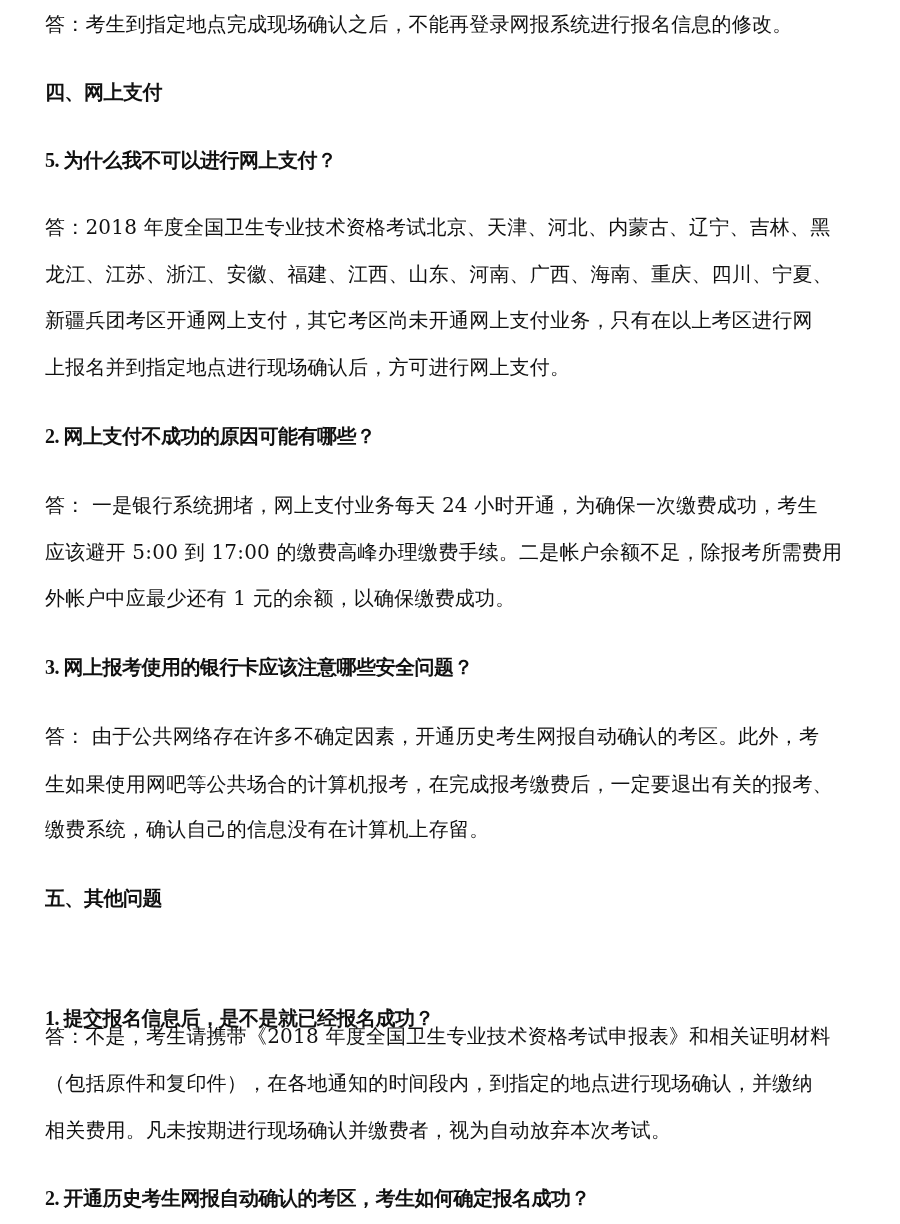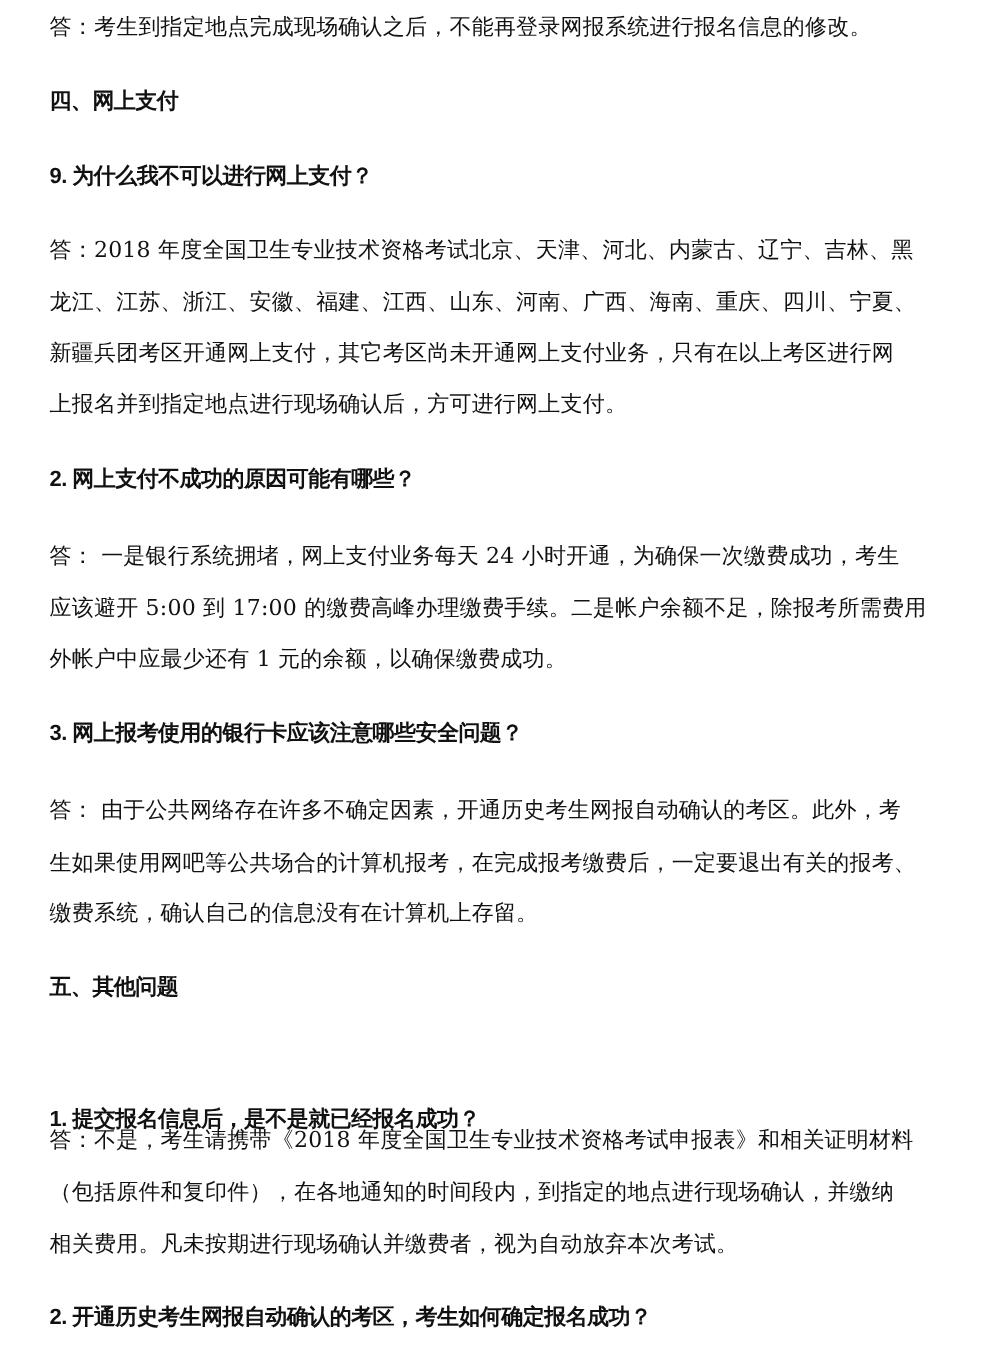--- a/index.html
+++ b/index.html
@@ -6,29 +6,29 @@
     body {
       width: 900px; height: 1224px; position: relative; overflow: hidden;
       font-family: "DejaVu Serif", "Liberation Serif", serif;
       color: #111111;
     }
     .line {
       position: absolute; left: 45px; width: 820px;
       font-size: 20px; line-height: 28px; white-space: nowrap;
       letter-spacing: 0.2px;
     }
-    .bold { font-family: Liberation Sans, sans-serif; font-weight: bold; letter-spacing: -0.5px; }
+    .bold { font-family: Liberation Serif, serif; font-weight: bold; letter-spacing: -0.5px; }
   </style>
 </head>
 <body>
 
 <div id="doc">
   <div class="line" style="top:10px">答：考生到指定地点完成现场确认之后，不能再登录网报系统进行报名信息的修改。</div>
   <div class="line bold" style="top:78px">四、网上支付</div>
-  <div class="line bold" style="top:146px">9.  为什么我不可以进行网上支付？</div>
+  <div class="line bold" style="top:146px">5.  为什么我不可以进行网上支付？</div>
   <div class="line" style="top:213px">答：2018 年度全国卫生专业技术资格考试北京、天津、河北、内蒙古、辽宁、吉林、黑</div>
   <div class="line" style="top:260px">龙江、江苏、浙江、安徽、福建、江西、山东、河南、广西、海南、重庆、四川、宁夏、</div>
   <div class="line" style="top:306px">新疆兵团考区开通网上支付，其它考区尚未开通网上支付业务，只有在以上考区进行网</div>
   <div class="line" style="top:353px">上报名并到指定地点进行现场确认后，方可进行网上支付。</div>
   <div class="line bold" style="top:422px">2.  网上支付不成功的原因可能有哪些？</div>
   <div class="line" style="top:491px">答：  一是银行系统拥堵，网上支付业务每天 24 小时开通，为确保一次缴费成功，考生</div>
   <div class="line" style="top:538px">应该避开  5:00 到 17:00 的缴费高峰办理缴费手续。二是帐户余额不足，除报考所需费用</div>
   <div class="line" style="top:584px">外帐户中应最少还有 1 元的余额，以确保缴费成功。</div>
   <div class="line bold" style="top:653px">3. 网上报考使用的银行卡应该注意哪些安全问题？</div>
   <div class="line" style="top:722px">答：  由于公共网络存在许多不确定因素，开通历史考生网报自动确认的考区。此外，考</div>

